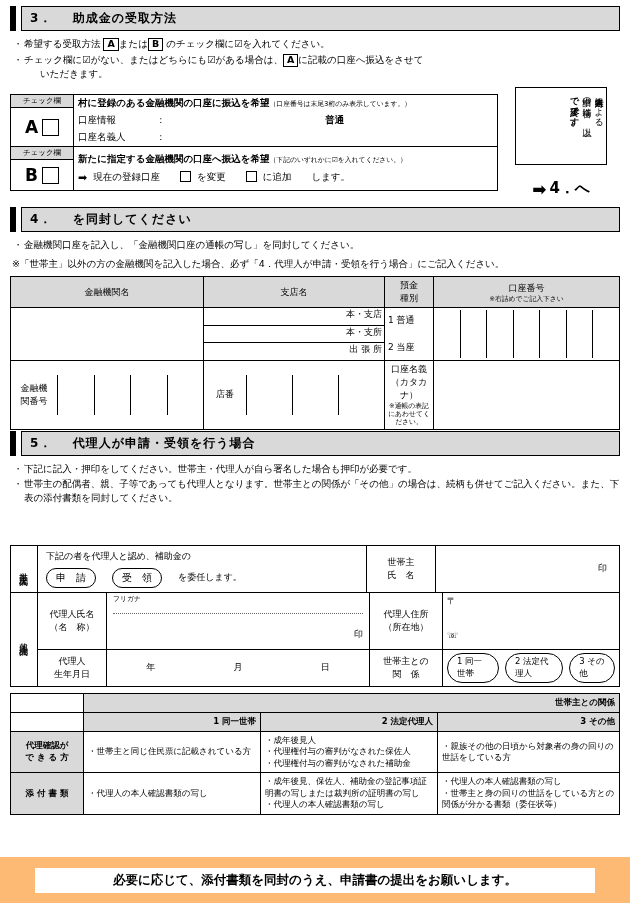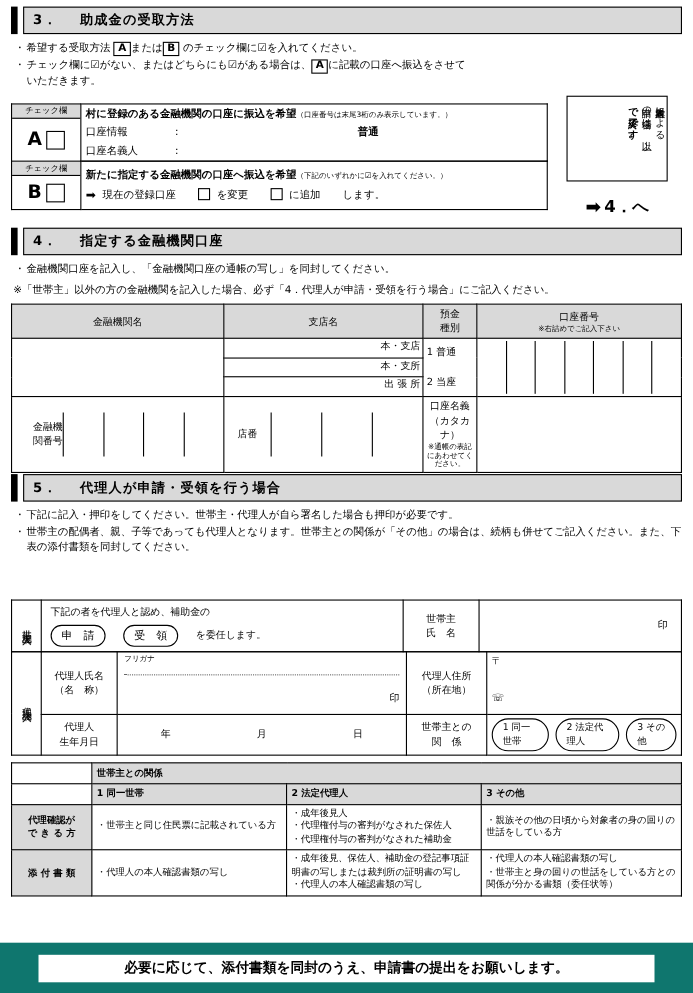--- a/index.html
+++ b/index.html
@@ -61,27 +61,27 @@
 
   
   .t5{border-collapse:collapse;width:100%;margin-top:40px;}
   .t5 td{border:1px solid #000;font-size:9px;padding:3px;vertical-align:middle;}
   .vlabel{writing-mode:vertical-rl;text-orientation:upright;font-size:8.5px;margin:0 auto;letter-spacing:1px;}
   .ell{display:inline-block;border:1px solid #000;border-radius:50%/50%;padding:2px 9px;font-size:10px;border-radius:20px;}
   .dotline{border-bottom:1px dotted #666;height:10px;}
 
   .t6{border-collapse:collapse;width:100%;margin-top:6px;}
   .t6 td{border:1px solid #000;font-size:8.5px;padding:3px 4px;vertical-align:middle;}
-  .t6 .hd{background:#d9d9d9;text-align:left;font-weight:bold;}
+  .t6 .hd{background:#d9d9d9;text-align:right;font-weight:bold;}
   .t6 .lh{background:#d9d9d9;text-align:center;font-weight:bold;width:64px;}
   .t6 ul{margin:0;padding:0;list-style:none;}
   .t6 li{line-height:1.35;}
 
   .footer{
-    position:absolute;left:0;bottom:0;width:630px;height:46px;background:#0f766e;
+    position:absolute;left:0;bottom:0;width:630px;height:46px;background:#fdba74;
     display:flex;align-items:center;justify-content:center;
   }
   .footer .fbox{background:#fff;color:#000;font-weight:bold;font-size:12.5px;padding:4px 12px;width:560px;text-align:center;box-sizing:border-box;}
 </style>
 </head>
 <body>
 
 <div class="page">
 
   <div class="sec-head">
@@ -97,21 +97,21 @@
     <div class="bl">
       <div class="dot">・</div>
       <div class="txt">
         <span>希望する受取方法 </span><span class="ib">A</span><span>または</span><span class="ib">B</span><span> のチェック欄に☑を入れてください。</span>
       </div>
     </div>
     <div class="bl">
       <div class="dot">・</div>
       <div class="txt">
         <span>チェック欄に☑がない、またはどちらにも☑がある場合は、</span><span class="ib">A</span><span>に記載の口座へ振込をさせて</span>
-        <div style="margin-left:0px">いただきます。</div>
+        <div style="margin-left:16px">いただきます。</div>
       </div>
     </div>
   </div>
 
   <div class="s3wrap">
     <div class="s3left">
 
       <table class="t">
         <tbody>
             <tr>
@@ -181,21 +181,21 @@
         <span>4．へ</span>
       </div>
     </div>
   </div>
 
   <div class="sec-head" style="margin-top:8px">
     <div class="bar"></div>
     <div class="box">
       <span>4．</span>
       <span style="display:inline-block;width:10px"></span>
-      <span>指定する金融機関口座</span>
+      <span>を同封してください</span>
     </div>
   </div>
 
   <div class="bullets">
     <div class="bl">
       <div class="dot">・</div>
       <div class="txt">金融機関口座を記入し、「金融機関口座の通帳の写し」を同封してください。</div>
     </div>
   </div>
   <div class="note">※「世帯主」以外の方の金融機関を記入した場合、必ず「4．代理人が申請・受領を行う場合」にご記入ください。</div>
@@ -250,21 +250,21 @@
       <td style="height:16px;padding:0;">
         <div style="display:flex;height:100%;">
           <div style="flex:1"></div>
           <div style="width:54px;text-align:right;padding-right:2px">出 張 所</div>
         </div>
       </td>
     </tr>
     <tr>
       <td style="padding:0;height:40px">
         <div style="display:flex;height:40px;">
-          <div style="width:46px;border-right:1px solid #000;display:flex;flex-direction:column;justify-content:center;align-items:flex-end;">
+          <div style="width:46px;border-right:1px solid #000;display:flex;flex-direction:column;justify-content:center;align-items:center;">
             <div>金融機</div>
             <div>関番号</div>
           </div>
           <div style="flex:1;display:flex;">
             <div style="flex:1;border-right:1px solid #000"></div>
             <div style="flex:1;border-right:1px solid #000"></div>
             <div style="flex:1;border-right:1px solid #000"></div>
             <div style="flex:1"></div>
           </div>
         </div>

